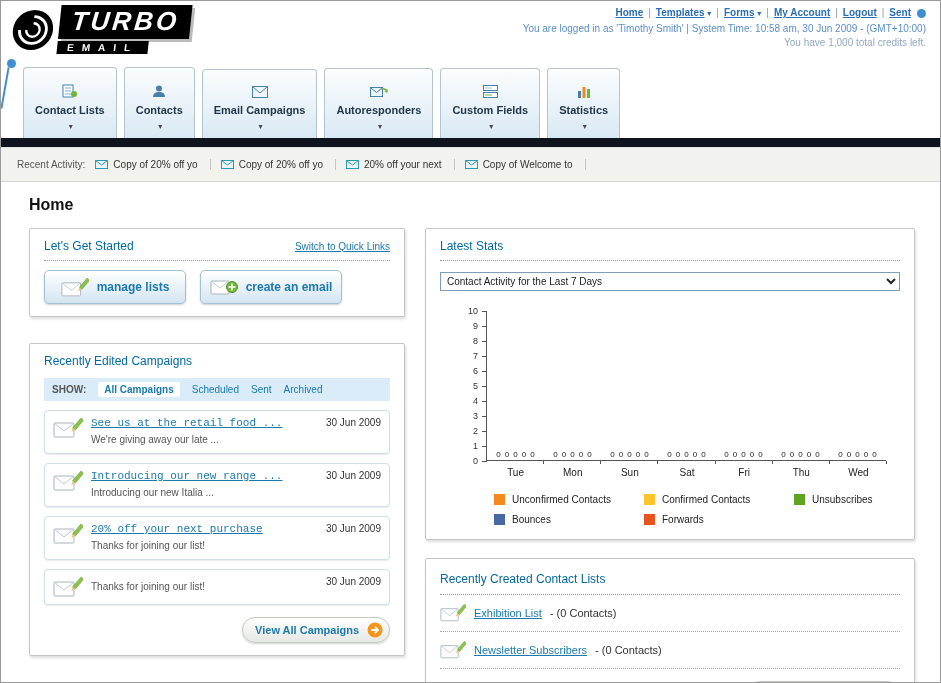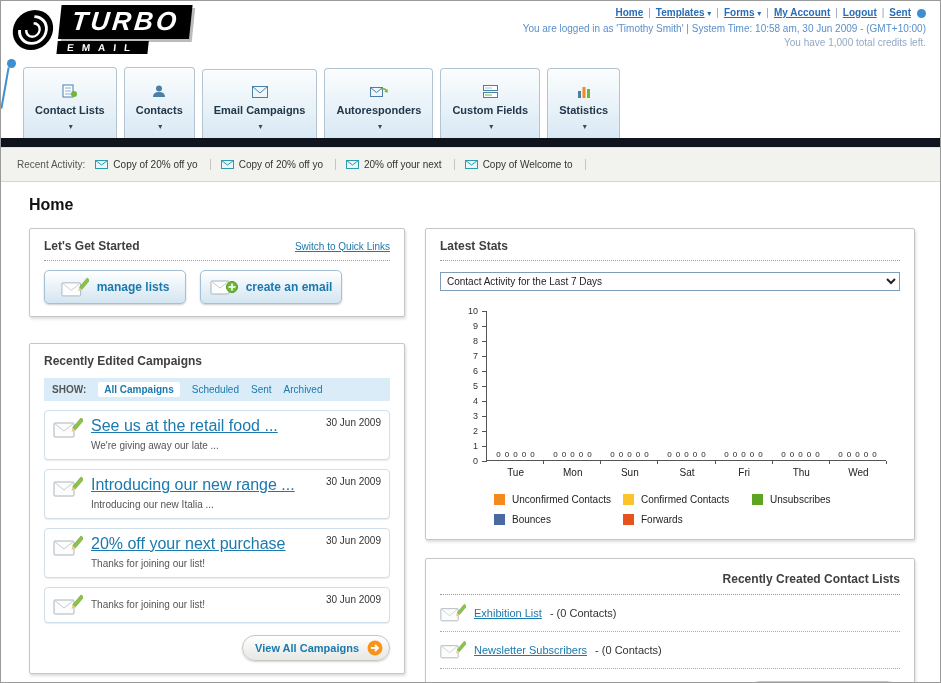--- a/index.html
+++ b/index.html
@@ -34,38 +34,38 @@
   .activity-label { color: #555; }
   .act-item { display: flex; align-items: center; gap: 5px; padding-right: 12px; border-right: 1px solid #c6c6be; cursor: pointer; color: #333; }
 
   
   .content { padding: 8px 28px 0; }
   .page-title { font-size: 16px; font-weight: bold; color: #111; margin: 6px 0 14px; }
   .cols { display: flex; gap: 20px; align-items: flex-start; }
   .left-col { width: 376px; flex: none; }
   .right-col { width: 490px; flex: none; }
   .panel { border: 1px solid #c6c6c6; background: #fff; padding: 10px 14px 12px; border-radius: 2px; box-shadow: 1px 2px 3px rgba(0,0,0,0.14); }
-  .panel-title { font-size: 12px; font-weight: bold; color: #404040; }
+  .panel-title { font-size: 12px; font-weight: normal; color: #0369a1; }
   .dotted { border-bottom: 1px dotted #999; margin: 7px 0 9px; }
 
   
   .gs-panel { margin-bottom: 26px; }
   .gs-head { display: flex; justify-content: space-between; align-items: center; }
   .gs-link { font-size: 10px; color: #1b79ae; text-decoration: underline; cursor: pointer; }
   .gs-buttons { display: flex; gap: 14px; margin-top: 4px; }
   .gs-btn { display: flex; align-items: center; justify-content: center; gap: 8px; width: 142px; height: 34px; background: linear-gradient(#ffffff, #d3e5f1); border: 1px solid #a3c0d4; border-radius: 5px; box-shadow: 0 1px 2px rgba(0,0,0,0.2); color: #1b79ae; font-weight: bold; font-size: 12px; cursor: pointer; }
 
   
   .show-bar { background: #d9ecf8; padding: 4px 8px; display: flex; align-items: center; gap: 12px; font-size: 10px; margin-top: 10px; }
   .show-label { color: #555; font-weight: bold; }
   .filter-link { color: #1b79ae; cursor: pointer; text-decoration: none; }
   .filter-link.active { background: #fff; padding: 2px 6px; border-radius: 2px; font-weight: bold; }
   .camp-item { display: flex; align-items: flex-start; gap: 8px; border: 1px solid #cfe0ec; border-radius: 4px; padding: 6px 8px; margin-top: 9px; box-shadow: 0 1px 1px rgba(0,0,0,0.08); background: #fff; }
   .camp-text { flex: 1; min-width: 0; }
-  .camp-title { color: #1b79ae; font-size: 16px; text-decoration: underline; display: block; cursor: pointer; }
+  .camp-title { color: #1b79ae; font-size: 11px; text-decoration: underline; display: block; cursor: pointer; font-family: Liberation Mono, monospace; }
   .camp-sub { color: #555; font-size: 10px; margin-top: 3px; }
   .camp-date { font-size: 10px; color: #333; white-space: nowrap; }
   .btn-row { display: flex; justify-content: flex-end; margin-top: 12px; }
   .pill-btn { display: inline-flex; align-items: center; gap: 8px; background: linear-gradient(#ffffff, #e6e8e4); border: 1px solid #c6c9c2; border-radius: 14px; padding: 4px 6px 4px 12px; color: #1b79ae; font-weight: bold; font-size: 11px; box-shadow: 0 1px 2px rgba(0,0,0,0.18); cursor: pointer; }
 
   
   .stats-panel { margin-bottom: 18px; }
   .stats-select { width: 100%; font-size: 10px; padding: 2px; color: #222; border: 1px solid #7f9db9; margin-top: 2px; background: #fff; font-family: inherit; }
   .chart-wrap { margin: 20px 0 0 14px; }
   .chart { position: relative; margin-left: 32px; width: 400px; height: 150px; border-left: 1px solid #555; border-bottom: 1px solid #555; }
@@ -73,25 +73,25 @@
   .ytick .ylab { position: absolute; right: 9px; top: -5px; font-size: 9px; color: #333; }
   .ytick .ymark { position: absolute; right: 0; top: 0; width: 5px; border-top: 1px solid #555; }
   .chart-cols { position: absolute; left: 0; top: 0; right: 0; bottom: 0; display: flex; }
   .chart-col { flex: 1; position: relative; }
   .zeros { position: absolute; bottom: 1px; left: 0; right: 0; display: flex; justify-content: center; gap: 4px; font-size: 8px; color: #222; }
   .xticks { display: flex; margin-left: 33px; width: 400px; height: 3px; }
   .xtickcell { flex: 1; border-right: 1px solid #555; }
   .xlabels { display: flex; margin-left: 33px; width: 400px; }
   .xlab { flex: 1; text-align: center; font-size: 10px; color: #222; padding-top: 3px; }
   .legend { display: flex; flex-wrap: wrap; width: 460px; margin: 16px 0 2px 40px; row-gap: 9px; }
-  .legend-item { display: flex; align-items: center; gap: 7px; font-size: 10px; color: #222; width: 129px; }
+  .legend-item { display: flex; align-items: center; gap: 7px; font-size: 10px; color: #222; width: 150px; }
   .swatch { width: 11px; height: 11px; display: inline-block; flex: none; }
 
   
-  .cl-title-row { padding-bottom: 7px; border-bottom: 1px dotted #999; text-align: right; }
+  .cl-title-row { padding-bottom: 7px; border-bottom: 1px dotted #999; }
   .cl-item { display: flex; align-items: center; gap: 8px; padding: 8px 0; border-bottom: 1px dotted #aaa; font-size: 11px; }
   .cl-link { color: #1b79ae; text-decoration: underline; cursor: pointer; }
   .cl-detail { color: #333; }
   .icon-cell { flex: none; display: inline-flex; }
 </style>
 </head>
 <body>
 
 <div class="page">
 

